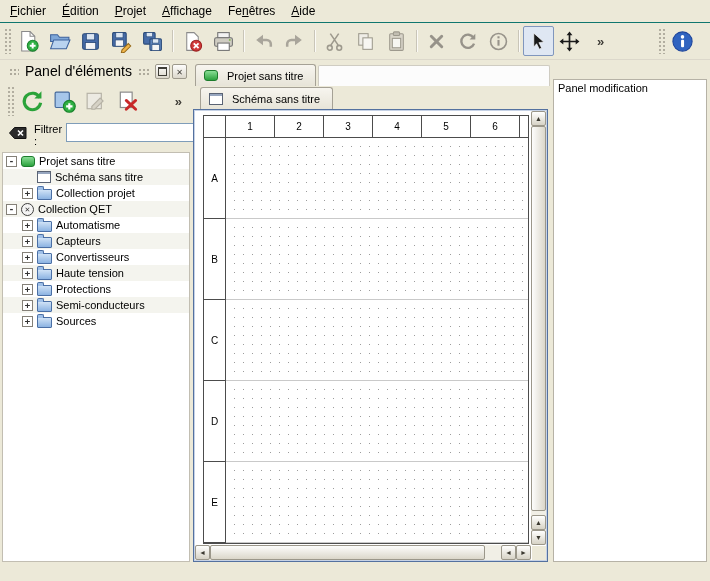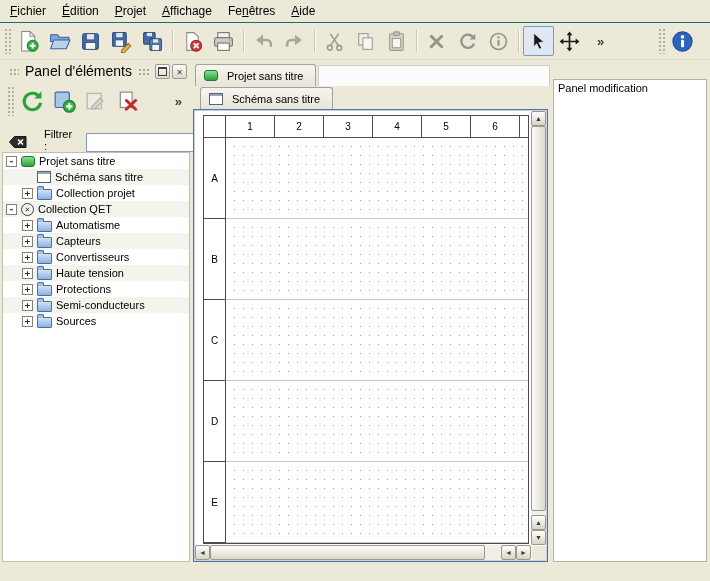--- a/index.html
+++ b/index.html
@@ -34,21 +34,21 @@
   .dk-btn{width:13px;height:13px;flex:none;display:flex;align-items:center;justify-content:center;margin-left:2px;
           border:1px solid #9d998c;background:linear-gradient(#fdfdfc,#dcd8cc);border-radius:2px;cursor:default}
   .float-glyph{width:7px;height:6px;border:1px solid #3f3d37;border-top-width:2px}
   .close-glyph::before{content:"✕";font-size:8px;line-height:1;color:#3f3d37}
 
   
   #left-dock{left:2px;top:63px;width:188px;height:499px}
   .ldock-toolbar{height:44px;display:flex;align-items:center;padding:0 3px}
   .ltb{width:32px;height:32px;flex:none;display:flex;align-items:center;justify-content:center;background:none;border:none;padding:0}
   .ldock-toolbar .chev{margin-left:auto;margin-right:5px}
-  .filter-row{height:29px;display:flex;align-items:flex-end;gap:14px;padding:0 4px}
+  .filter-row{height:29px;display:flex;align-items:flex-start;gap:4px;padding:0 4px}
   .filter-clear{width:24px;height:20px;flex:none;display:flex;align-items:center;justify-content:center;background:none;border:none;padding:0}
   .filter-input{flex:1;height:19px;border:1px solid #7f9db9;background:#fff;font:11px "Liberation Sans",sans-serif;padding:0 3px;box-sizing:border-box}
   .tree{position:absolute;left:0;top:89px;right:0;bottom:0;background:#fff;border:1px solid #c2beb2;overflow:hidden}
   .trow{display:flex;align-items:center;height:16px;padding-left:3px;white-space:nowrap}
   .trow:nth-of-type(even){background:#f4f4ee}
   .trow[data-depth="1"]{padding-left:19px}
   .exp{width:9px;height:9px;flex:none;border:1px solid #848078;background:#fff;margin-right:4px;position:relative;box-sizing:content-box}
   .exp::before{position:absolute;left:0;right:0;top:0;text-align:center;font:bold 9px/9px "DejaVu Sans Mono",monospace;color:#333}
   .exp[data-exp="plus"]::before{content:"+"}
   .exp[data-exp="minus"]::before{content:"-"}

